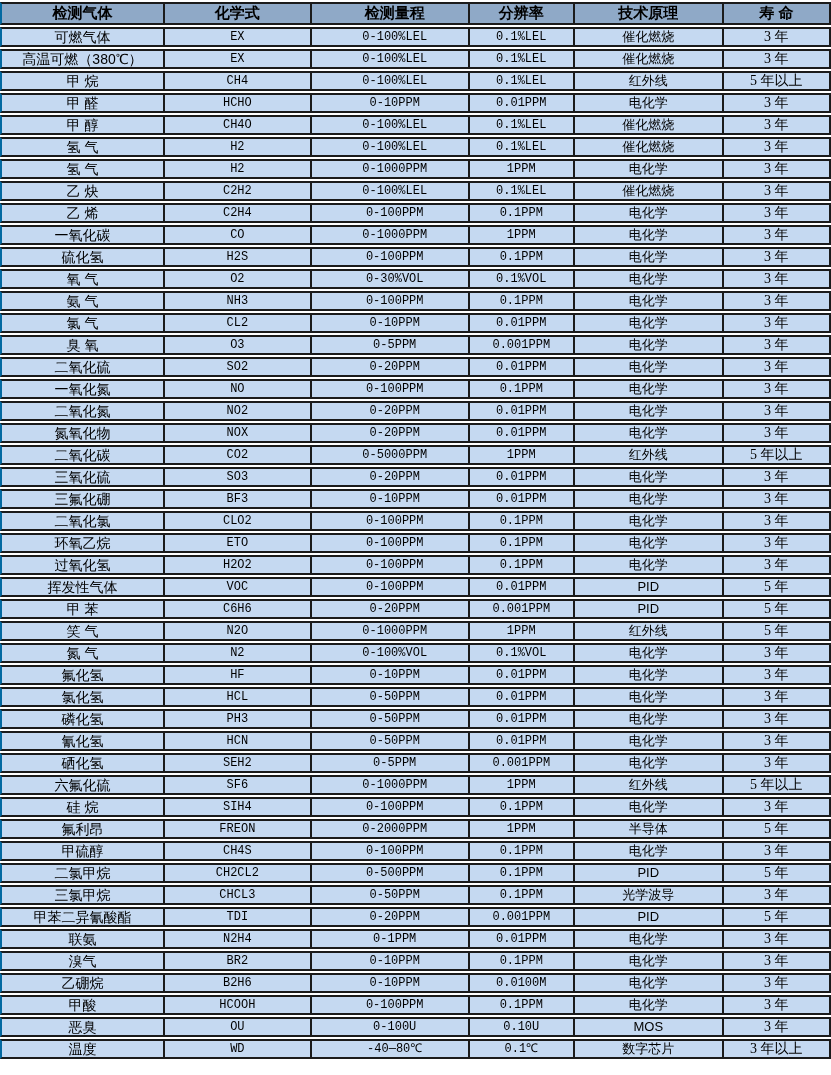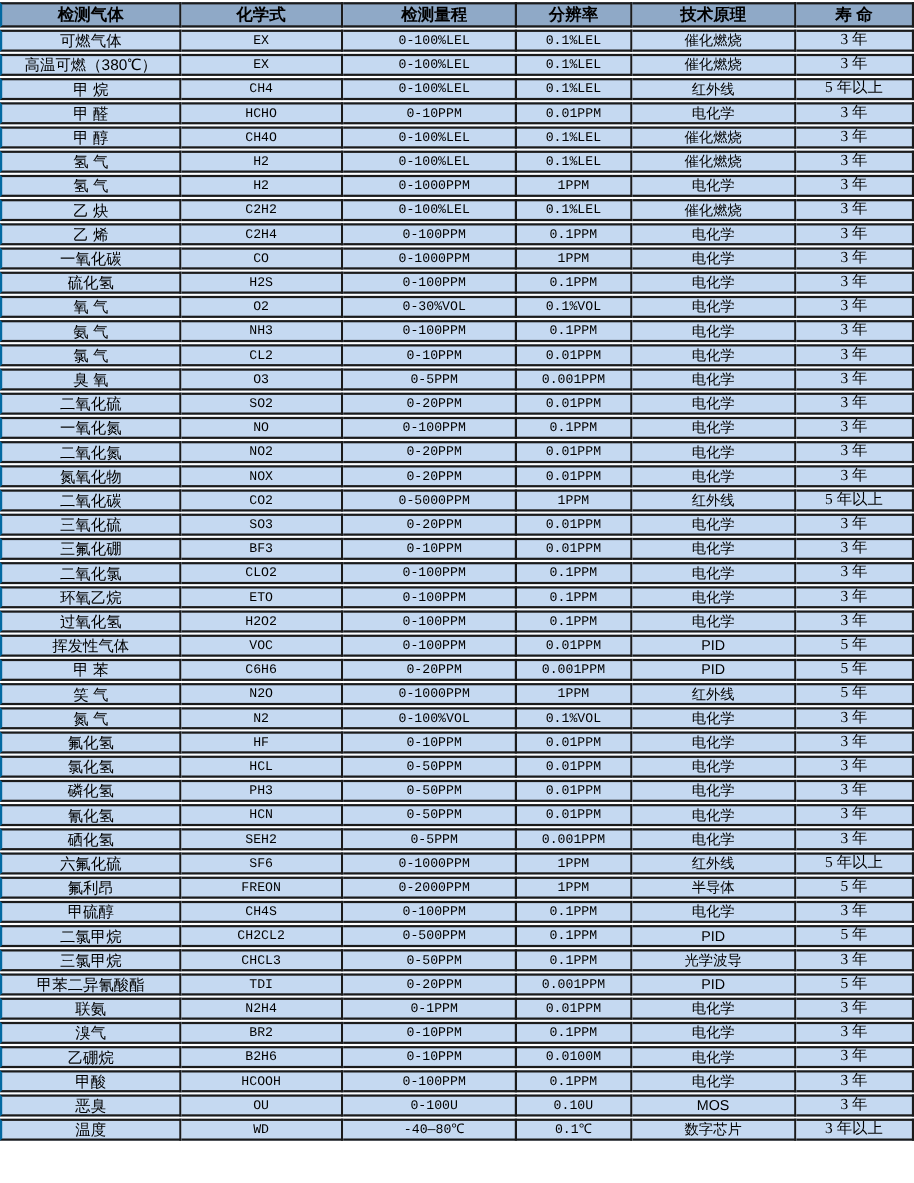--- a/index.html
+++ b/index.html
@@ -351,20 +351,28 @@
         </tr>
         <tr>
           <td class="c0">六氟化硫</td>
           <td class="c1">SF6</td>
           <td class="c2">0-1000PPM</td>
           <td class="c3">1PPM</td>
           <td class="c4">红外线</td>
           <td class="c5">5 年以上</td>
         </tr>
         <tr>
+          <td class="c0">硅 烷</td>
+          <td class="c1">SIH4</td>
+          <td class="c2">0-100PPM</td>
+          <td class="c3">0.1PPM</td>
+          <td class="c4">电化学</td>
+          <td class="c5">3 年</td>
+        </tr>
+        <tr>
           <td class="c0">氟利昂</td>
           <td class="c1">FREON</td>
           <td class="c2">0-2000PPM</td>
           <td class="c3">1PPM</td>
           <td class="c4">半导体</td>
           <td class="c5">5 年</td>
         </tr>
         <tr>
           <td class="c0">甲硫醇</td>
           <td class="c1">CH4S</td>

